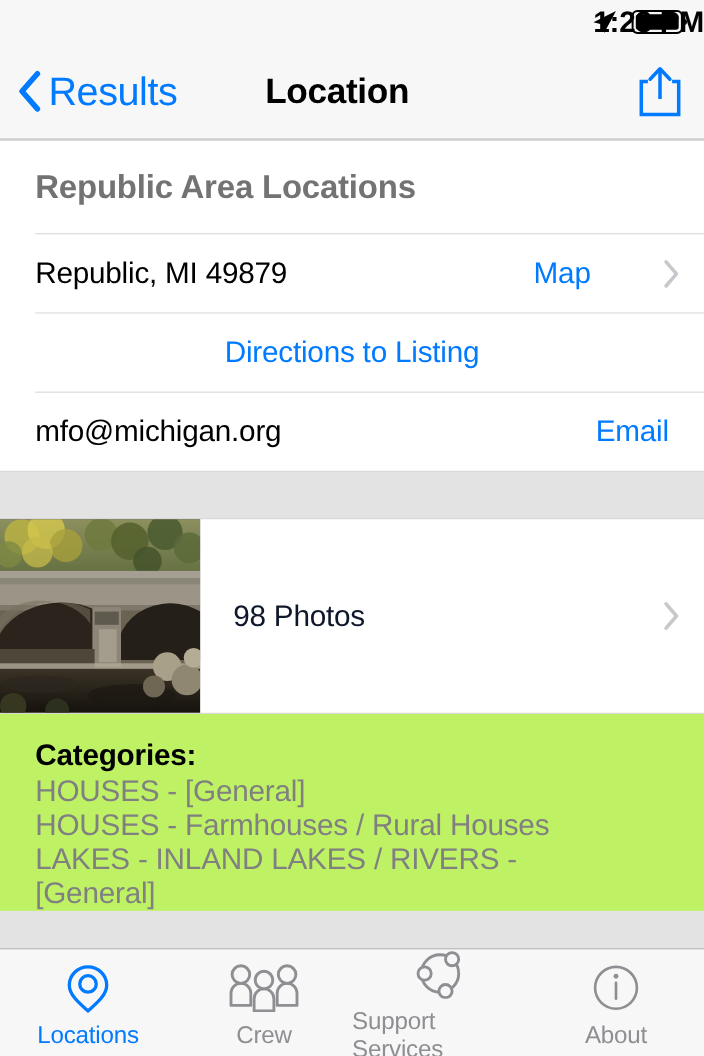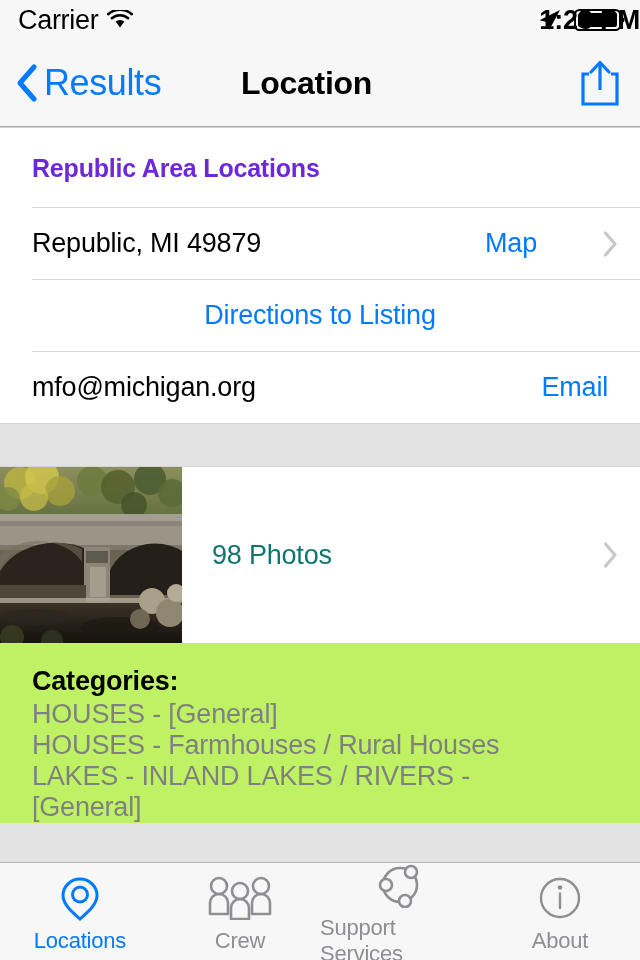--- a/index.html
+++ b/index.html
@@ -52,21 +52,21 @@
     background:#e3e3e3; overflow:hidden;
   }
 
   .card {
     background:#ffffff;
     border-top:1px solid #d4d4d4;
     border-bottom:1px solid #d4d4d4;
   }
 
   .card-title {
-    font-size:25px; font-weight:bold; color:#6d28d9;
+    font-size:30px; font-weight:bold; color:#737373;
     padding:26px 32px 24px 32px; letter-spacing:-0.2px;
   }
 
   .row {
     position:relative;
     display:flex; align-items:center;
     min-height:72px;
     margin-left:32px;
     border-top:1px solid #d9d9d9;
     padding-right:0;
@@ -98,21 +98,21 @@
     display:flex; align-items:stretch;
     height:178px;
   }
   .thumb {
     width:182px; height:176px; flex:none;
     position:relative; overflow:hidden;
     background:#6a6352;
   }
   .photos-label {
     flex:1; display:flex; align-items:center;
-    font-size:27px; color:#0f766e; padding-left:30px; letter-spacing:-0.2px;
+    font-size:27px; color:#0f172a; padding-left:30px; letter-spacing:-0.2px;
   }
   .photos-chev {
     display:flex; align-items:center; padding-right:22px;
   }
 
   
   .cats-card {
     background:#bef264;
     padding:22px 32px 0 32px;
   }
@@ -140,28 +140,20 @@
   .tab-icon { height:46px; display:flex; align-items:center; justify-content:center; }
   .tab-label { font-size:22px; margin-top:7px; color:#8e8e93; letter-spacing:-0.2px; }
   .tab.active .tab-label { color:#007aff; }
 </style>
 </head>
 <body>
 
 <div id="app">
 
   <div class="statusbar">
-    <div class="sb-left">
-      <span class="sb-carrier">Carrier</span>
-      <svg width="26" height="20" viewBox="0 0 26 20">
-        <path d="M13 17.5 L8.6 11.6 A7.6 7.6 0 0 1 17.4 11.6 Z" fill="#000"></path>
-        <path d="M4.8 8.2 A12.6 12.6 0 0 1 21.2 8.2" stroke="#000" stroke-width="2.5" fill="none" stroke-linecap="round"></path>
-        <path d="M1.2 4.2 A17.6 17.6 0 0 1 24.8 4.2" stroke="#000" stroke-width="2.5" fill="none" stroke-linecap="round"></path>
-      </svg>
-    </div>
     <div class="sb-center">1:23 PM</div>
     <div class="sb-right">
       <svg width="26" height="26" viewBox="0 0 26 26">
         <path d="M24 3 L3.5 13.2 L11.5 15.2 L13.2 23 Z" fill="#000"></path>
       </svg>
       <svg width="52" height="24" viewBox="0 0 52 24">
         <rect x="1" y="2" width="45" height="20" rx="4.5" fill="none" stroke="#000" stroke-width="2"></rect>
         <rect x="4" y="5" width="39" height="14" rx="2.5" fill="#000"></rect>
         <path d="M48.5 9 L48.5 15 A3.2 3.2 0 0 0 48.5 9 Z" fill="#000"></path>
       </svg>

